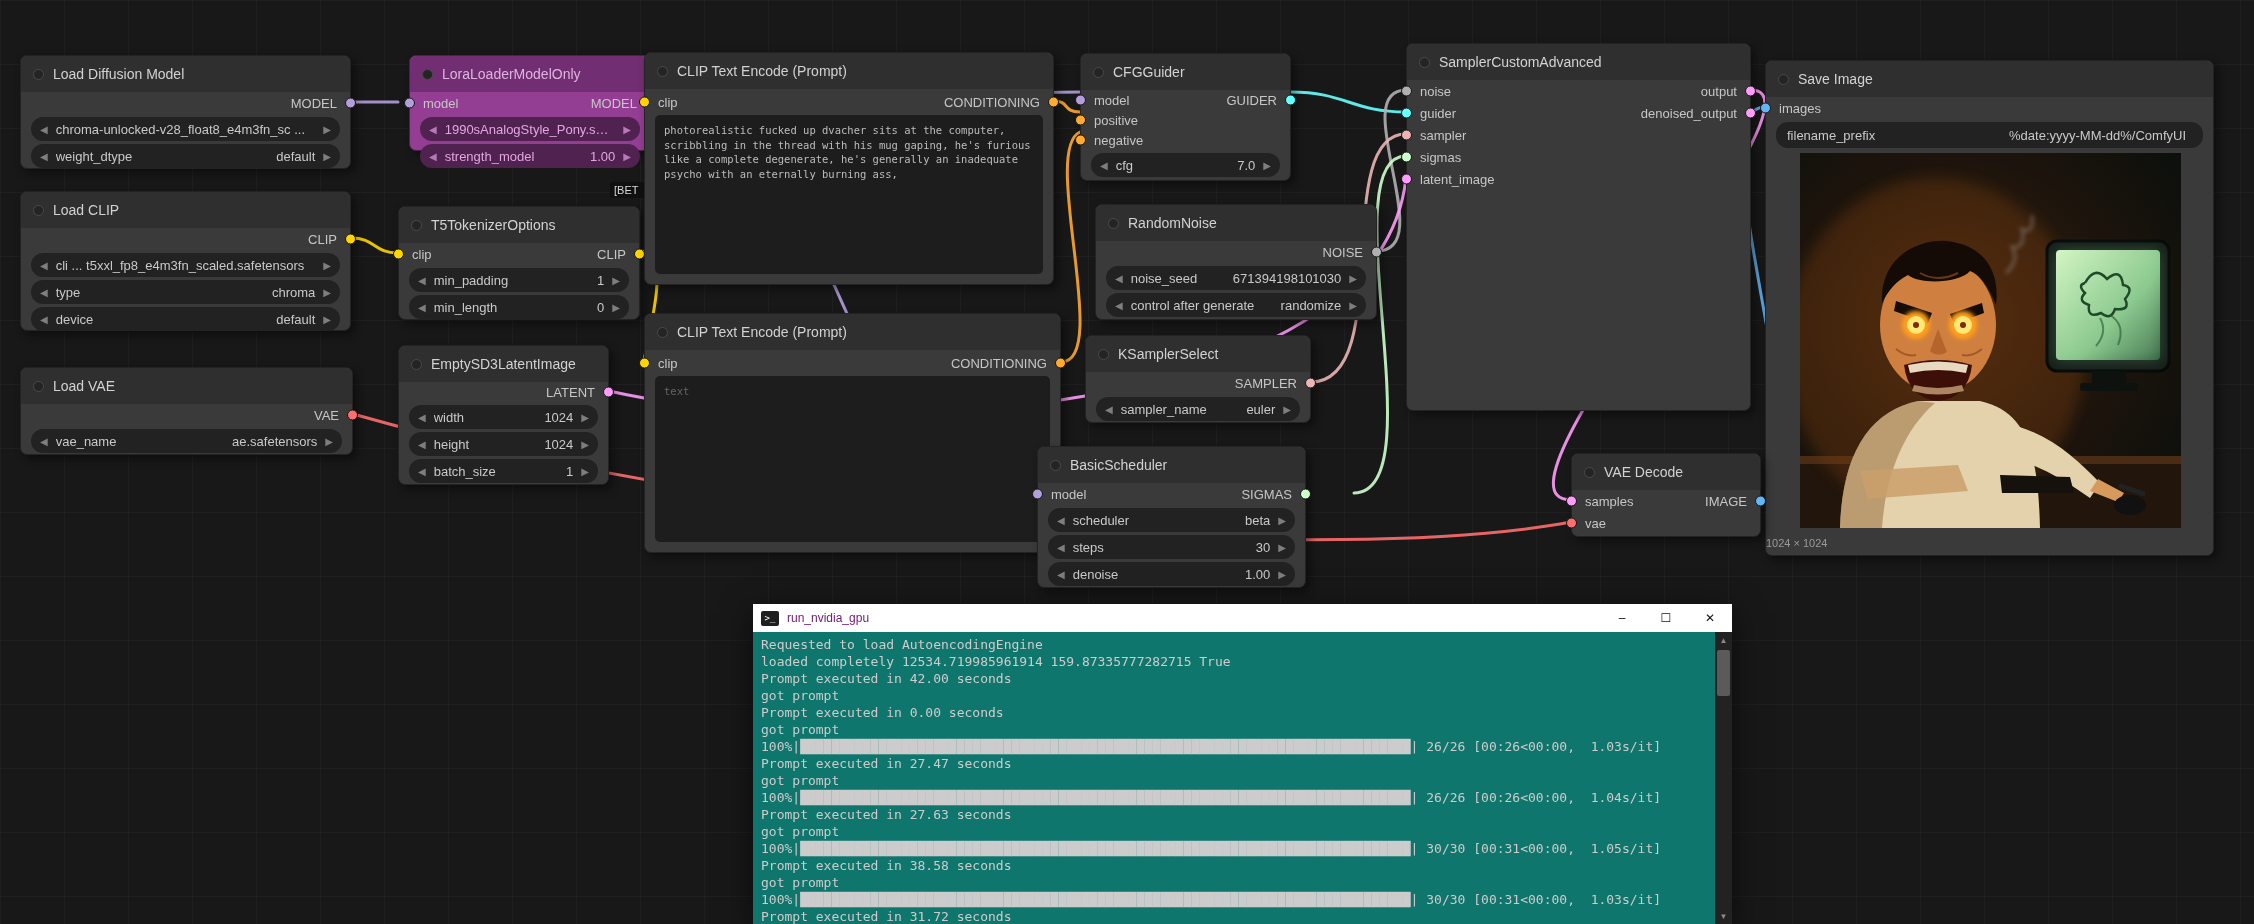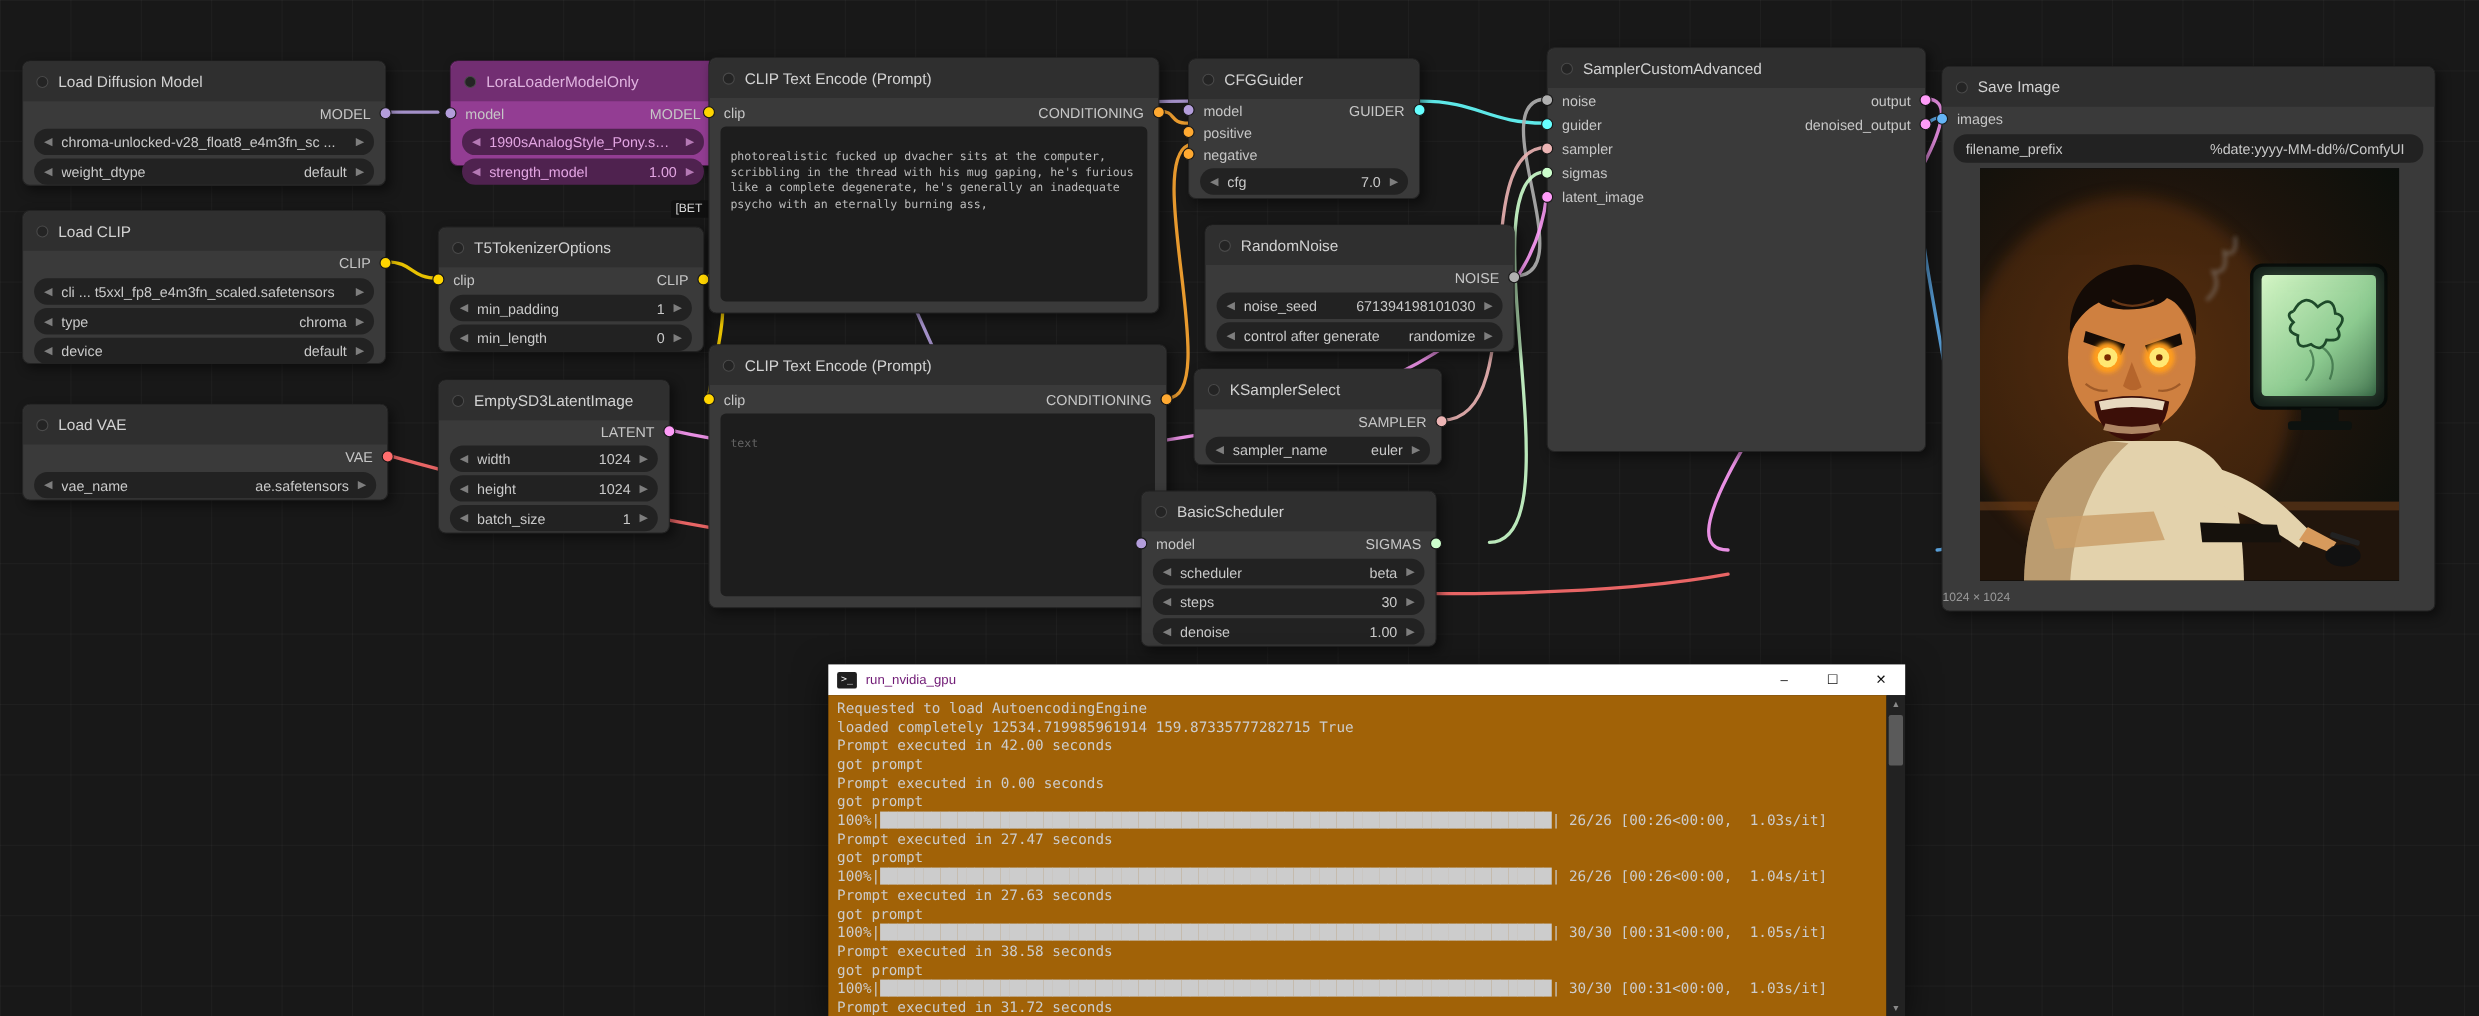--- a/index.html
+++ b/index.html
@@ -30,21 +30,21 @@
   .d-guider{background:var(--c-guider)} .d-noise{background:var(--c-noise)} .d-sampler{background:var(--c-sampler)}
   .d-sigmas{background:var(--c-sigmas)} .d-latent{background:var(--c-latent)} .d-vae{background:var(--c-vae)} .d-image{background:var(--c-image)}
   .widget{height:24px;margin:3px 10px;background:#222;border-radius:12px;display:flex;align-items:center;
           padding:0 9px;font-size:13px;color:#c9c9c9;overflow:hidden;white-space:nowrap}
   .arr{color:#7e7e7e;font-size:10px;flex:none}
   .arr.l::before{content:"◀"} .arr.r::before{content:"▶"}
   .wlab{margin:0 8px;flex:none;overflow:hidden;text-overflow:ellipsis}
   .wval{margin-left:auto;padding:0 8px;overflow:hidden;text-overflow:ellipsis}
   .wval.solo{margin:0;flex:1;text-align:left;padding:0 8px}
   .ntext{position:absolute;left:10px;right:10px;top:62px;bottom:10px;background:#1d1d1d;border-radius:5px;
-         padding:20px 9px;font-family:"DejaVu Sans Mono",monospace;font-size:10.5px;line-height:1.4;
+         padding:8px 9px;font-family:"DejaVu Sans Mono",monospace;font-size:10.5px;line-height:1.4;
          color:#bcbcbc;white-space:pre-wrap;overflow:hidden}
   .ntext.empty{color:#646464}
   
   .node.purple{background:#933d93;border-color:#4e1f4e}
   .node.purple .ntitle{background:#722e72;color:#dfb3df}
   .node.purple .widget{background:#4f224f;color:#e2a5e2}
   .node.purple .arr{color:#b579b5}
   
   .hidtag{position:absolute;z-index:2;background:#101010;color:#d8d8d8;font-size:11px;
           padding:2px 4px;border-radius:3px 3px 0 0;white-space:nowrap;overflow:hidden}
@@ -54,21 +54,21 @@
   
   .terminal{position:absolute;left:753px;top:604px;width:979px;height:320px;z-index:10;
             box-shadow:0 8px 30px rgba(0,0,0,.6);background:#0c0c0c}
   .tbar{height:28px;background:#ffffff;display:flex;align-items:center;padding-left:8px;gap:8px}
   .ticon{width:18px;height:15px;background:#1f1f1f;border-radius:2px;color:#fff;font-size:9px;
          display:flex;align-items:center;justify-content:center;font-family:"DejaVu Sans Mono",monospace;flex:none}
   .ttitle{font-size:12px;color:#701a75;flex:1;overflow:hidden;white-space:nowrap}
   .tbtns{display:flex;height:28px}
   .tbtn{width:44px;height:28px;display:flex;align-items:center;justify-content:center;
         font-size:12px;color:#111;cursor:default}
-  .tbody{position:absolute;left:0;right:17px;top:28px;bottom:0;background:#a16207;overflow:hidden;
+  .tbody{position:absolute;left:0;right:17px;top:28px;bottom:0;background:#0f766e;overflow:hidden;
          padding:4px 0 0 8px}
   .tline{font-family:"DejaVu Sans Mono",monospace;font-size:13px;line-height:17px;color:#cccccc;white-space:pre}
   .tscroll{position:absolute;right:0;top:28px;bottom:0;width:17px;background:#222}
   .sarr{position:absolute;left:0;width:17px;height:16px;color:#8a8a8a;font-size:8px;display:flex;
         align-items:center;justify-content:center}
   .sarr.up{top:0}.sarr.down{bottom:0}
   .sthumb{position:absolute;left:2px;top:18px;width:13px;height:46px;background:#5a5a5a;border-radius:2px}
 </style>
 </head>
 <body>
@@ -466,20 +466,36 @@
         <span class="arr r"></span>
       </div>
     <div class="widget">
         <span class="arr l"></span>
         <span class="wlab">denoise</span>
         <span class="wval">1.00</span>
         <span class="arr r"></span>
       </div>
   </div>
 
+  <div class="node" style="left:1571px;top:453px;width:190px;height:84px">
+    <div class="ntitle">
+        <span class="ndot"></span>
+        <span>VAE Decode</span>
+      </div>
+    <div class="prow">
+      <span class="pdot indot d-latent"></span>
+      <span class="inlab">samples</span>
+      <span class="outlab">IMAGE</span>
+      <span class="pdot outdot d-image"></span>
+    </div>
+    <div class="prow">
+        <span class="pdot indot d-vae"></span>
+        <span class="inlab">vae</span>
+      </div>
+  </div>
 
   <div class="terminal">
     <div class="tbar">
       <span class="ticon">&gt;_</span>
       <span class="ttitle">run_nvidia_gpu</span>
       <div class="tbtns">
         <span class="tbtn">–</span>
         <span class="tbtn">☐</span>
         <span class="tbtn">✕</span>
       </div>

